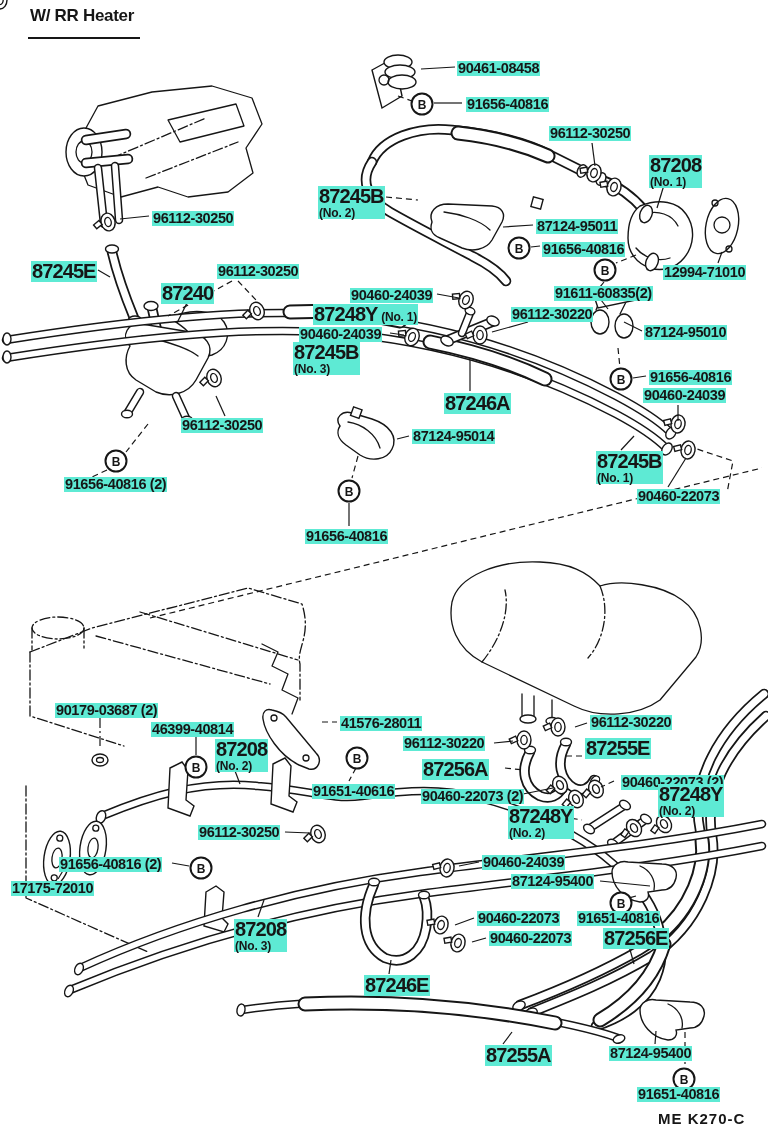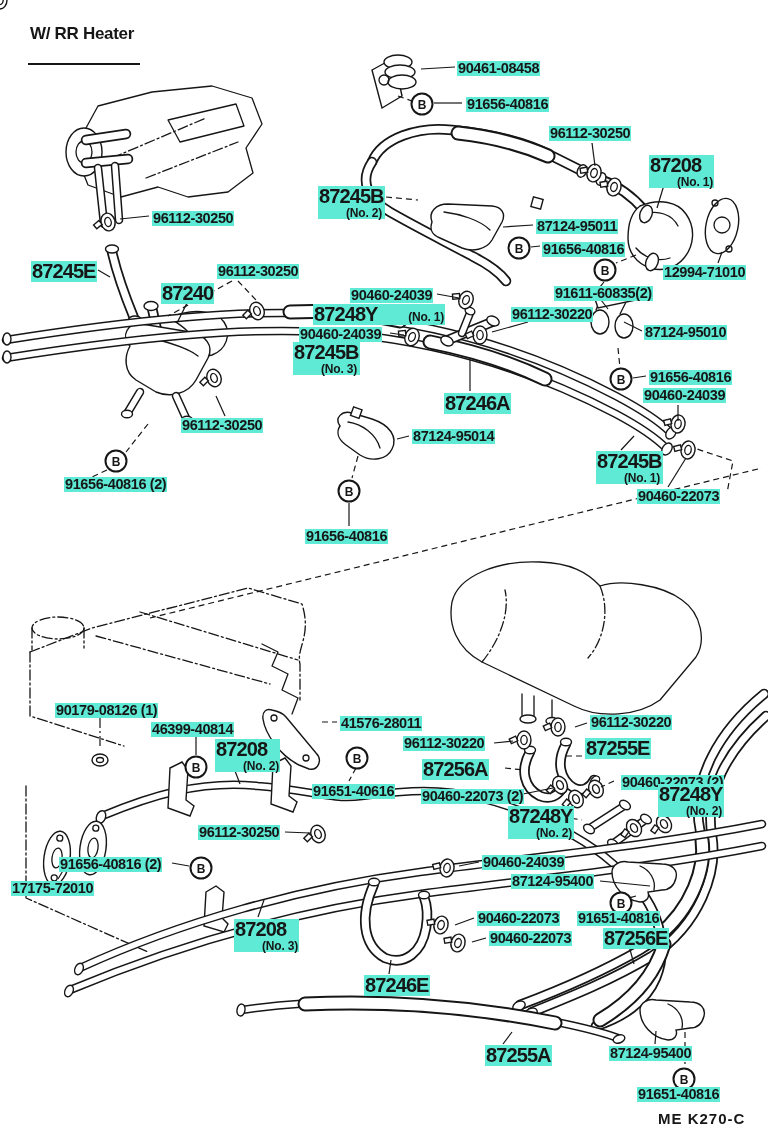--- a/index.html
+++ b/index.html
@@ -12,28 +12,28 @@
   .slv-o{stroke-width:15;}     .slv-i{stroke:#fff;stroke-width:11;}
   .thin{fill:none;stroke:#161616;stroke-width:1.3;stroke-linecap:round;stroke-linejoin:round;}
   .ld{fill:none;stroke:#161616;stroke-width:1.2;}
   .dash{stroke-dasharray:6 4;}
   .phantom{stroke-dasharray:10 3 2 3;}
   .part{fill:#fff;stroke:#161616;stroke-width:1.4;}
   .cap{fill:#fff;stroke:#161616;stroke-width:1.4;}
   .lbl{position:absolute;font-weight:700;font-size:14.5px;line-height:1.04;letter-spacing:-0.4px;
        white-space:nowrap;background:#5eead4;padding:0 1px;}
   .lbl .t{display:block;}
-  .lbl .sub{display:block;font-size:12px;letter-spacing:-0.2px;margin-top:0px;margin-left:27px;}
+  .lbl .sub{display:block;font-size:12px;letter-spacing:-0.2px;margin-top:0px;}
   .lbl.big .t{font-size:20px;letter-spacing:-0.9px;}
   .lbl.inl .t,.lbl.inl .sub{display:inline;vertical-align:baseline;}
   .balloon{position:absolute;width:19px;height:19px;border:2px solid #161616;border-radius:50%;
            background:#fff;display:flex;align-items:center;justify-content:center;
            font-weight:700;font-size:12px;transform:translate(-50%,-50%);}
-  .title{position:absolute;left:28px;top:24px;font-weight:700;font-size:17px;
-         border-bottom:2.5px solid #161616;padding:0 6px 19px 2px;letter-spacing:-0.3px;}
+  .title{position:absolute;left:28px;top:6px;font-weight:700;font-size:17px;
+         border-bottom:2.5px solid #161616;padding:0 6px 11px 2px;letter-spacing:-0.3px;}
   .footer{position:absolute;left:658px;top:1110px;font-weight:700;font-size:15px;letter-spacing:1px;}
 </style>
 </head>
 <body>
 
 <div id="stage">
 
 <svg id="art" width="768" height="1146" viewBox="0 0 768 1146">
 
   <g>
@@ -495,21 +495,21 @@
   <div class="lbl" style="left:637px;top:489px">
       <span class="t">90460-22073</span>
     </div>
   <div class="lbl" style="left:305px;top:529px">
       <span class="t">91656-40816</span>
     </div>
   <div class="lbl" style="left:64px;top:477px">
       <span class="t">91656-40816 (2)</span>
     </div>
   <div class="lbl" style="left:55px;top:703px">
-      <span class="t">90179-08126 (1)</span>
+      <span class="t">90179-03687 (2)</span>
     </div>
   <div class="lbl" style="left:151px;top:722px">
       <span class="t">46399-40814</span>
     </div>
   <div class="lbl big" style="left:215px;top:739px">
       <span class="t">87208</span>
       <span class="sub">(No. 2)</span>
     </div>
   <div class="lbl" style="left:340px;top:716px">
       <span class="t">41576-28011</span>

